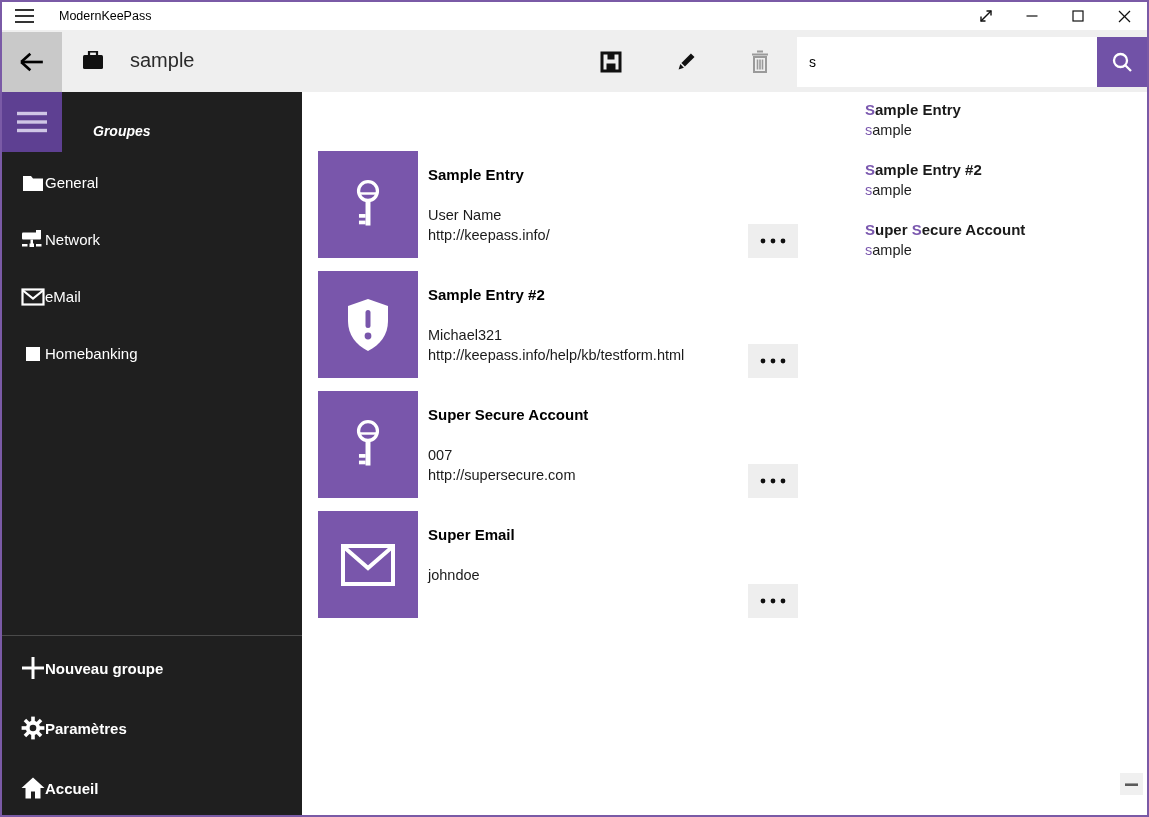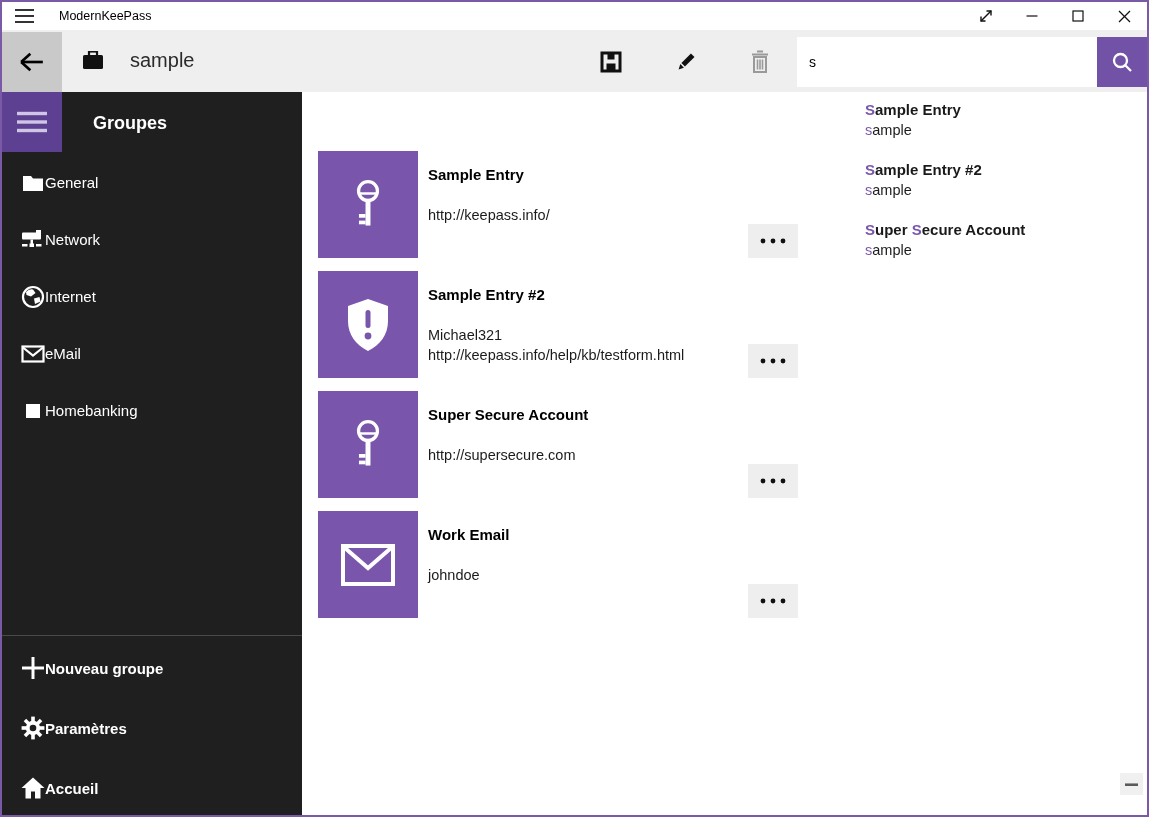--- a/index.html
+++ b/index.html
@@ -25,21 +25,21 @@
   .db-icon { position:absolute; left:80px; top:21px; width:22px; height:20px; }
   .db-title { position:absolute; left:128px; top:0; height:62px; line-height:60px; font-size:20px; color:#2b2b2b; }
   .appbar-btn { position:absolute; top:2px; width:48px; height:60px; border:none; background:transparent; display:flex; align-items:center; justify-content:center; padding:0; }
   .btn-save { left:585px; } .btn-edit { left:660px; } .btn-delete { left:734px; }
   .searchbox { position:absolute; left:795px; top:7px; width:300px; height:50px; background:#fff; }
   .searchbox input { position:absolute; left:0; top:0; width:100%; height:100%; border:none; outline:none; padding:0 12px; font-size:14px; font-family:"Liberation Sans",sans-serif; color:#000; background:transparent; }
   .search-btn { position:absolute; left:1095px; top:7px; width:50px; height:50px; background:#7152a7; border:none; display:flex; align-items:center; justify-content:center; padding:0; }
   
   .sidebar { position:absolute; left:0; top:90px; width:300px; height:723px; background:#1f1f1f; color:#fff; }
   .sb-hamburger { position:absolute; left:0; top:0; width:60px; height:60px; background:#5e4092; border:none; display:flex; align-items:center; justify-content:center; padding:0; }
-  .sb-header { position:absolute; left:91px; top:1px; height:60px; line-height:60px; font-size:18px; font-weight:bold; color:#fff; }
+  .sb-header { position:absolute; left:91px; top:9px; height:60px; line-height:60px; font-size:14px; font-weight:bold; color:#fff;font-style:italic; }
   .sb-groups { position:absolute; left:0; top:62px; width:300px; }
   .sb-item { height:57px; display:flex; align-items:center; padding-left:19px; cursor:pointer; }
   .sb-item .ico { width:24px; height:24px; display:flex; align-items:center; justify-content:center; flex:0 0 24px; }
   .sb-item .lbl { font-size:15px; color:#fff; }
   .sb-divider { position:absolute; left:0; top:543px; width:300px; height:1px; background:#4a4a4a; }
   .sb-actions { position:absolute; left:0; top:546px; width:256px; }
   .sb-actions .sb-item { height:60px; }
   .sb-actions .lbl { font-weight:bold; }
   
   .main { position:absolute; left:300px; top:90px; width:845px; height:723px; background:#fff; }
@@ -196,30 +196,20 @@
               <rect x="9.5" y="10.5" width="2.5" height="4.5" fill="#fff"></rect>
               <rect x="1" y="15" width="5.5" height="2.5" fill="#fff"></rect>
               <rect x="8.5" y="14.5" width="4.5" height="3.5" fill="#fff"></rect>
               <rect x="15" y="15" width="5.5" height="2.5" fill="#fff"></rect>
             </svg>
         </span>
         <span class="lbl">Network</span>
       </div>
       <div class="sb-item">
         <span class="ico">
-          <svg width="24" height="24" viewBox="0 0 24 24">
-              <circle cx="12" cy="12" r="10" fill="none" stroke="#fff" stroke-width="2.2"></circle>
-              <path d="M5 7 Q8 3.5 12 4.5 L14.5 8 L10 11.5 L5.5 10 Z" fill="#fff"></path>
-              <path d="M13 13.5 L18.5 12 L19.5 16.5 L14 19 Z" fill="#fff"></path>
-            </svg>
-        </span>
-        <span class="lbl">Internet</span>
-      </div>
-      <div class="sb-item">
-        <span class="ico">
           <svg width="24" height="18" viewBox="0 0 24 18">
               <rect x="1.5" y="1.5" width="21" height="15" fill="none" stroke="#fff" stroke-width="2.2"></rect>
               <polyline points="2,2.5 12,10.5 22,2.5" fill="none" stroke="#fff" stroke-width="2.2"></polyline>
             </svg>
         </span>
         <span class="lbl">eMail</span>
       </div>
       <div class="sb-item">
         <span class="ico">
           <svg width="14" height="14" viewBox="0 0 14 14">
@@ -283,20 +273,21 @@
               <circle cx="28" cy="17" r="11.5" fill="none" stroke="#fff" stroke-width="4"></circle>
               <line x1="17" y1="20" x2="39" y2="20" stroke="#fff" stroke-width="3"></line>
               <rect x="25" y="27" width="6" height="32" fill="#fff"></rect>
               <rect x="17" y="45" width="8" height="4.5" fill="#fff"></rect>
               <rect x="17" y="53" width="8" height="4.5" fill="#fff"></rect>
             </svg>
         </div>
         <div class="entry-text">
           <div class="entry-title">Sample Entry</div>
           <div class="entry-sub">
+            <div>User Name</div>
             <div>http://keepass.info/</div>
           </div>
         </div>
         <button class="dots-btn">
           <svg width="28" height="6" viewBox="0 0 28 6">
               <g fill="#111">
                 <circle cx="4" cy="3" r="2.4"></circle>
                 <circle cx="14" cy="3" r="2.4"></circle>
                 <circle cx="24" cy="3" r="2.4"></circle>
               </g>
@@ -336,20 +327,21 @@
               <circle cx="28" cy="17" r="11.5" fill="none" stroke="#fff" stroke-width="4"></circle>
               <line x1="17" y1="20" x2="39" y2="20" stroke="#fff" stroke-width="3"></line>
               <rect x="25" y="27" width="6" height="32" fill="#fff"></rect>
               <rect x="17" y="45" width="8" height="4.5" fill="#fff"></rect>
               <rect x="17" y="53" width="8" height="4.5" fill="#fff"></rect>
             </svg>
         </div>
         <div class="entry-text">
           <div class="entry-title">Super Secure Account</div>
           <div class="entry-sub">
+            <div>007</div>
             <div>http://supersecure.com</div>
           </div>
         </div>
         <button class="dots-btn">
           <svg width="28" height="6" viewBox="0 0 28 6">
               <g fill="#111">
                 <circle cx="4" cy="3" r="2.4"></circle>
                 <circle cx="14" cy="3" r="2.4"></circle>
                 <circle cx="24" cy="3" r="2.4"></circle>
               </g>
@@ -358,21 +350,21 @@
       </div>
 
       <div class="entry-row">
         <div class="entry-tile">
           <svg width="54" height="42" viewBox="0 0 54 42">
               <rect x="2" y="2" width="50" height="38" fill="none" stroke="#fff" stroke-width="4"></rect>
               <polyline points="4,4 27,24 50,4" fill="none" stroke="#fff" stroke-width="4"></polyline>
             </svg>
         </div>
         <div class="entry-text">
-          <div class="entry-title">Work Email</div>
+          <div class="entry-title">Super Email</div>
           <div class="entry-sub">
             <div>johndoe</div>
             <div></div>
           </div>
         </div>
         <button class="dots-btn">
           <svg width="28" height="6" viewBox="0 0 28 6">
               <g fill="#111">
                 <circle cx="4" cy="3" r="2.4"></circle>
                 <circle cx="14" cy="3" r="2.4"></circle>

